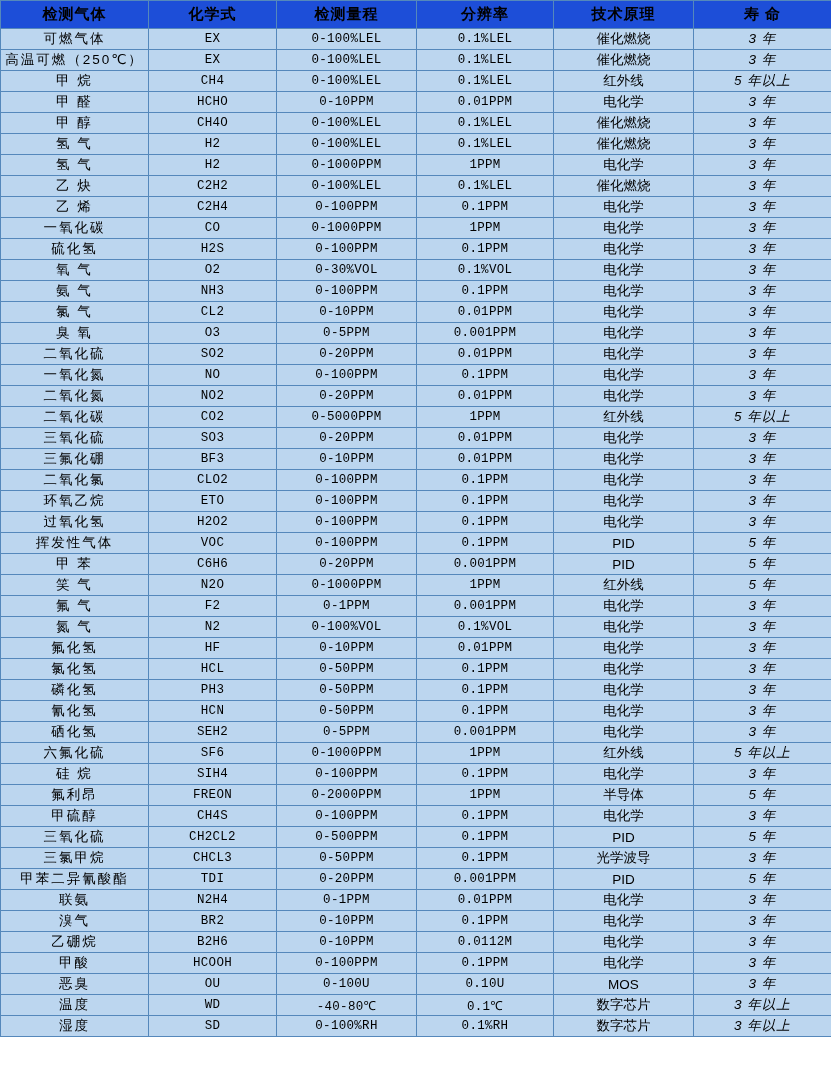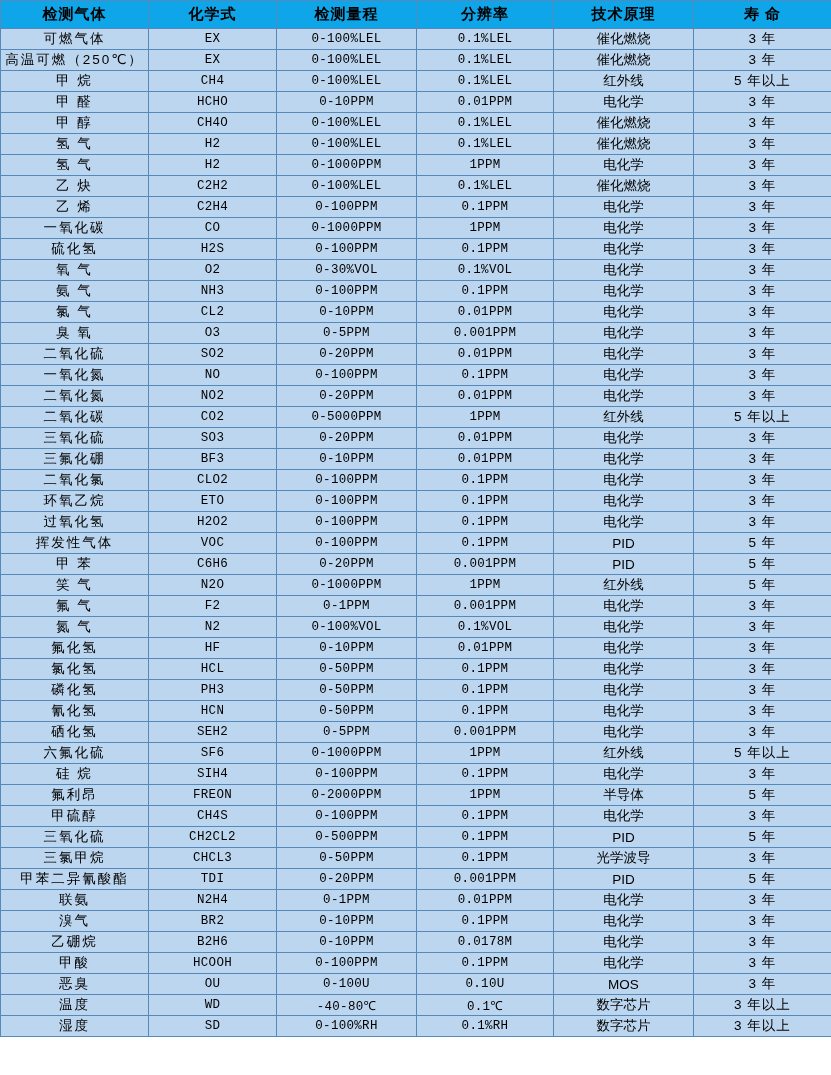--- a/index.html
+++ b/index.html
@@ -33,37 +33,38 @@
     height: 20px;
     padding: 0;
     overflow: hidden;
     white-space: nowrap;
   }
   table.gas-table thead th {
     font-size: 15px;
     font-weight: bold;
     height: 27px;
     letter-spacing: 1px;
-    background: #0ea5e9;
+    background: #1d4ed8;
   }
   table.gas-table tbody td {
     font-size: 13.5px;
     font-weight: normal;
   }
   table.gas-table tbody td.name {
     letter-spacing: 2px;
     margin-top: 20px;
   }
   table.gas-table tbody td.mono {
     font-family: "Liberation Mono", "DejaVu Sans Mono", monospace;
     font-size: 12.5px;
     letter-spacing: 0.3px;
   }
   table.gas-table tbody td.life {
     letter-spacing: 1px;
+    font-style: italic;
   }
 </style>
 </head>
 <body>
 
 <table class="gas-table">
   <colgroup>
     <col class="c0">
       <col class="c1">
       <col class="c2">
@@ -423,21 +424,21 @@
         <td class="mono">BR2</td>
         <td class="mono">0-10PPM</td>
         <td class="mono">0.1PPM</td>
         <td>电化学</td>
         <td class="life">3 年</td>
       </tr>
       <tr>
         <td class="name">乙硼烷</td>
         <td class="mono">B2H6</td>
         <td class="mono">0-10PPM</td>
-        <td class="mono">0.0178M</td>
+        <td class="mono">0.0112M</td>
         <td>电化学</td>
         <td class="life">3 年</td>
       </tr>
       <tr>
         <td class="name">甲酸</td>
         <td class="mono">HCOOH</td>
         <td class="mono">0-100PPM</td>
         <td class="mono">0.1PPM</td>
         <td>电化学</td>
         <td class="life">3 年</td>

